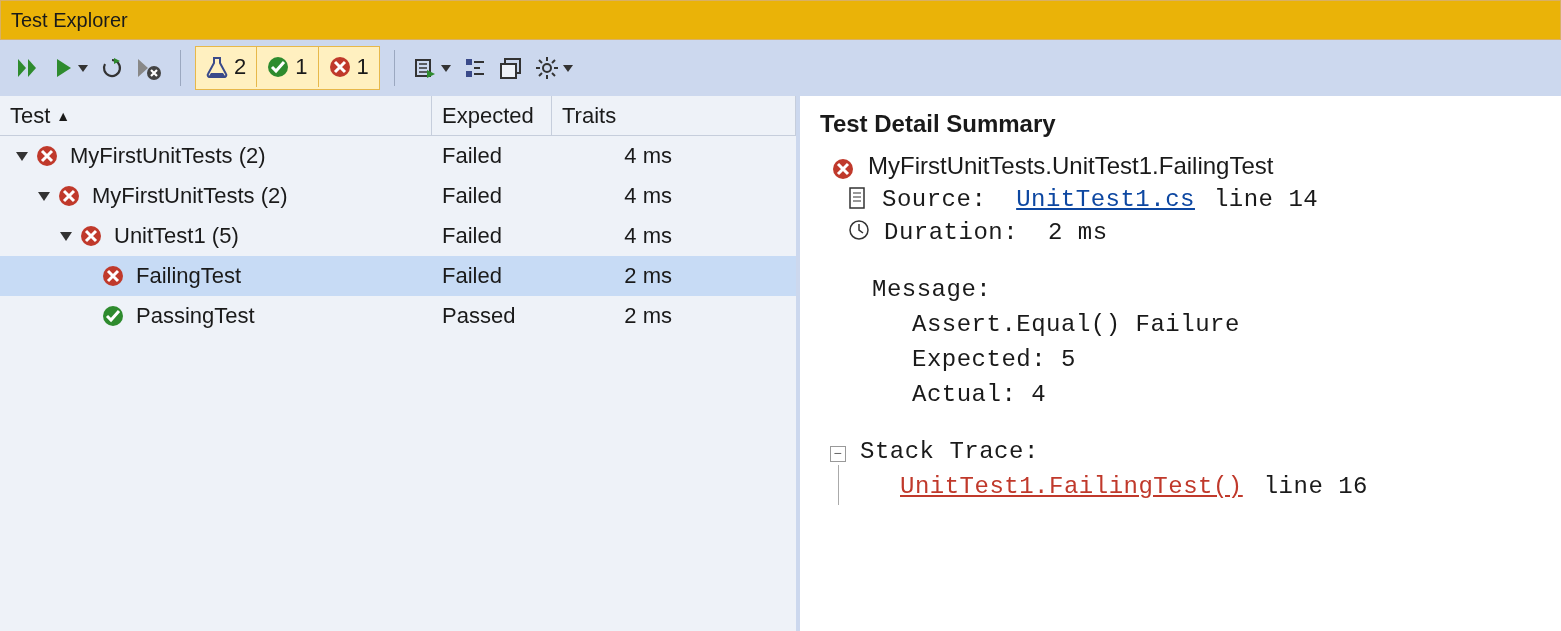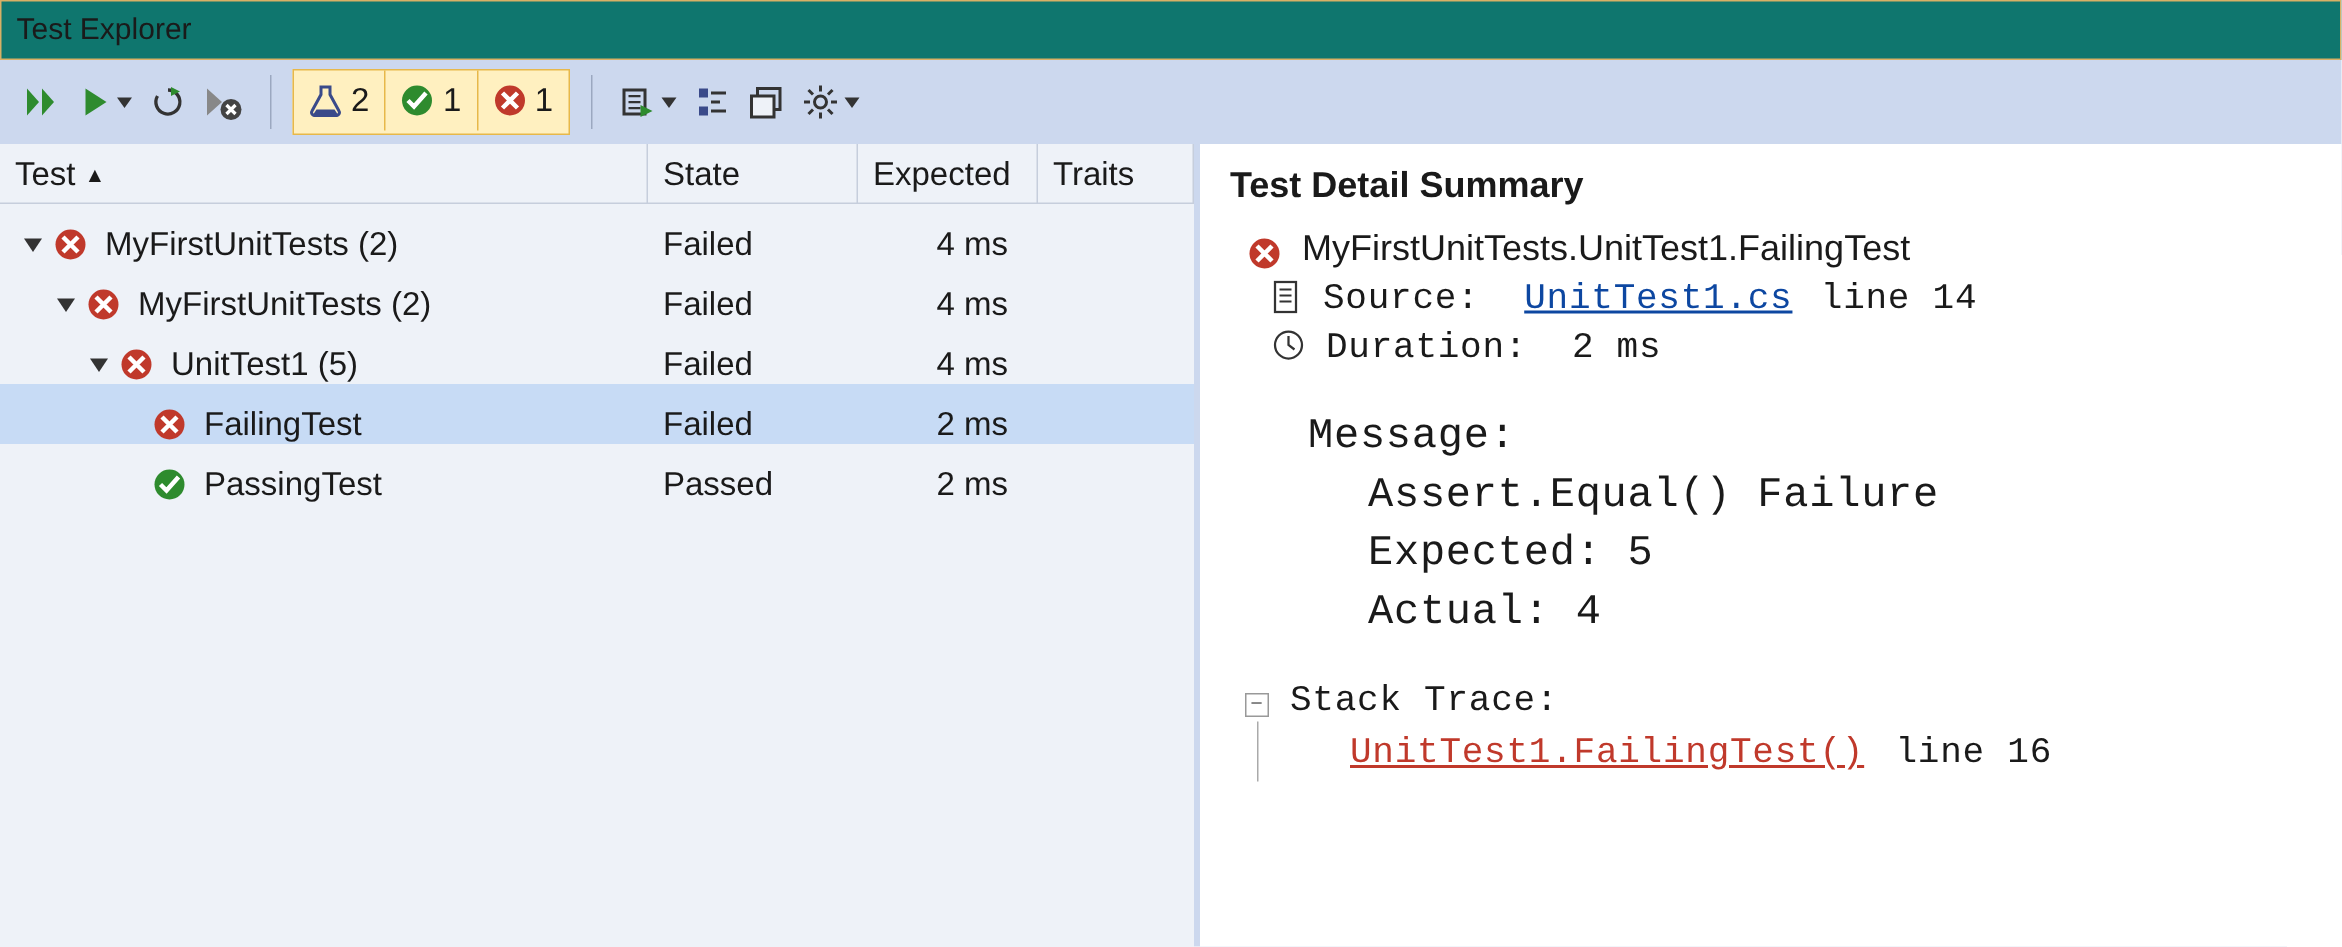--- a/index.html
+++ b/index.html
@@ -7,21 +7,21 @@
     margin: 0; padding: 0;
     width: 1561px; height: 631px;
     font-family: "Segoe UI", Arial, sans-serif;
     font-size: 22px;
     color: #1a1a1a;
     background: #eef2f8;
     overflow: hidden;
   }
   .title-bar {
     height: 40px;
-    background: #0f766e;
+    background: #eab308;
     border: 1px solid #d8b065;
     display: flex; align-items: center;
     padding: 0 10px;
     font-size: 20px;
   }
   .toolbar {
     height: 56px;
     background: #ccd8ee;
     display: flex; align-items: center;
     padding: 0 10px;
@@ -76,21 +76,21 @@
     border-right: 1px solid #c6cedc;
     border-bottom: 1px solid #c6cedc;
   }
   .col-test   { width: 432px; }
   .col-state  { width: 140px; }
   .col-dur    { width: 120px; justify-content: flex-start; }
   .col-traits { flex: 1; }
   .sort-arr { margin-left: 6px; font-size: 14px; }
   .tree { flex:1; }
   .row {
-    display: flex; height: 40px; align-items: flex-end;
+    display: flex; height: 40px; align-items: center;
     font-size: 22px;
   }
   .row.selected { background: #c7dbf5; }
   .row .c-test   { width: 432px; display:flex; align-items:center; gap:6px; padding-left: 10px; }
   .row .c-state  { width: 140px; padding-left: 10px; }
   .row .c-dur    { width: 120px; text-align: right; padding-right: 20px; }
   .row .c-traits { flex: 1; }
   .expander {
     width: 0; height: 0;
     border-left: 6px solid transparent;
@@ -101,21 +101,21 @@
   .indent { display:inline-block; }
   .ico-fail, .ico-pass, .ico-flask {
     width: 22px; height: 22px; display:inline-block;
   }
   .detail-title { font-weight: 600; font-size: 24px; margin-bottom: 14px; }
   .detail-row { display: flex; align-items: flex-start; gap: 14px; margin: 6px 0 6px 28px; font-size: 24px; }
   .detail-row.name { margin-left: 12px; align-items:flex-end; }
   .mono { font-family: Consolas, "Courier New", monospace; letter-spacing: 0.5px; }
   .link { color: #0d47a1; text-decoration: underline; cursor: pointer; }
   .link.red { color: #c0392b; }
-  .msg-block { margin: 30px 0 0 52px; font-size: 28px; }
+  .msg-block { margin: 30px 0 0 52px; font-size: 24px; }
   .msg-block .line { margin: 8px 0; }
   .stack-block { margin: 30px 0 0 10px; font-size: 24px; display:flex; gap:14px; }
   .collapse-box {
     width:16px; height:16px; border:1px solid #999;
     display:inline-flex; align-items:center; justify-content:center;
     font-size:14px; line-height:1; color:#666;
     flex-shrink:0; margin-top:6px;
     background:#fff;
   }
   .stack-line { border-left:1px solid #aaa; margin-left:8px; padding-left: 0; }
@@ -232,23 +232,20 @@
 </div>
 
 <div class="panes">
 
   <div class="left-pane">
     <div class="grid-header">
       <div class="col col-test">
         <span>Test</span>
         <span class="sort-arr">▲</span>
       </div>
-      <div class="col col-state">
-          <span>State</span>
-        </div>
       <div class="col col-dur">
           <span>Expected</span>
         </div>
       <div class="col col-traits">
           <span>Traits</span>
         </div>
     </div>
     <div class="tree" id="tree">
         <div class="row">
           <div class="c-test">

